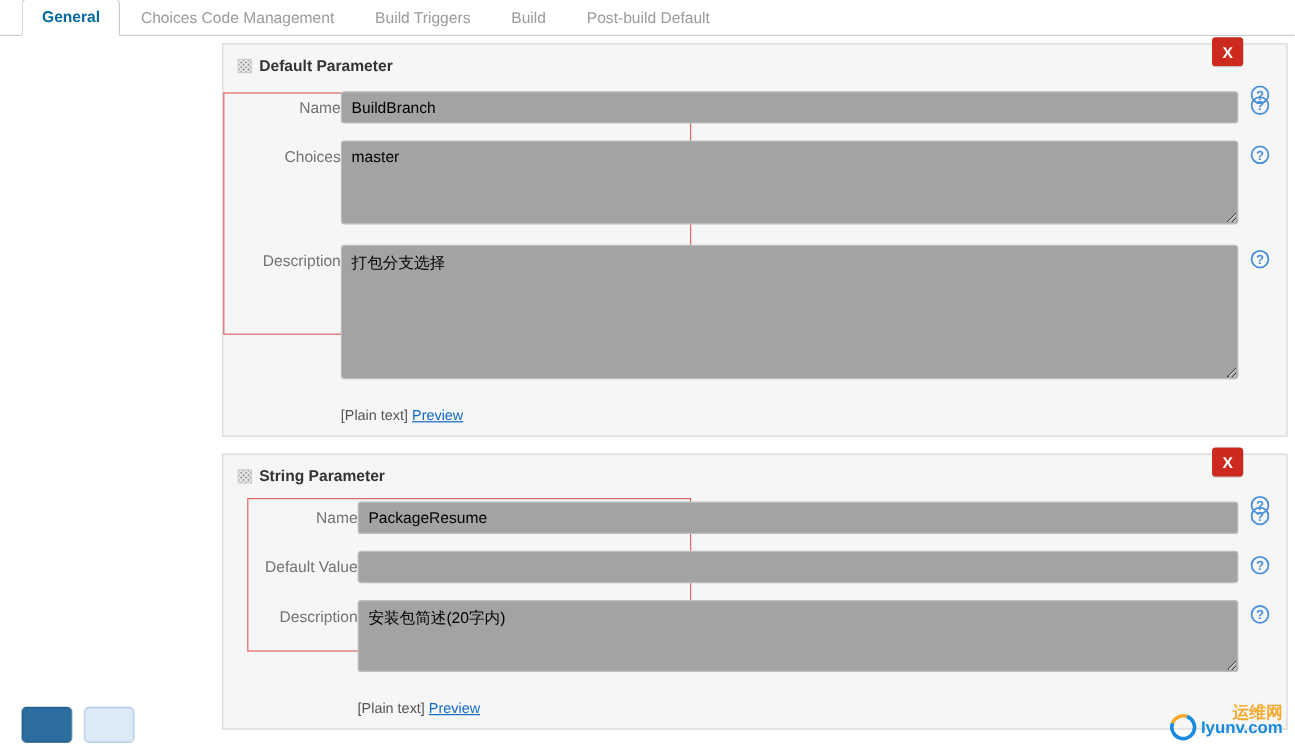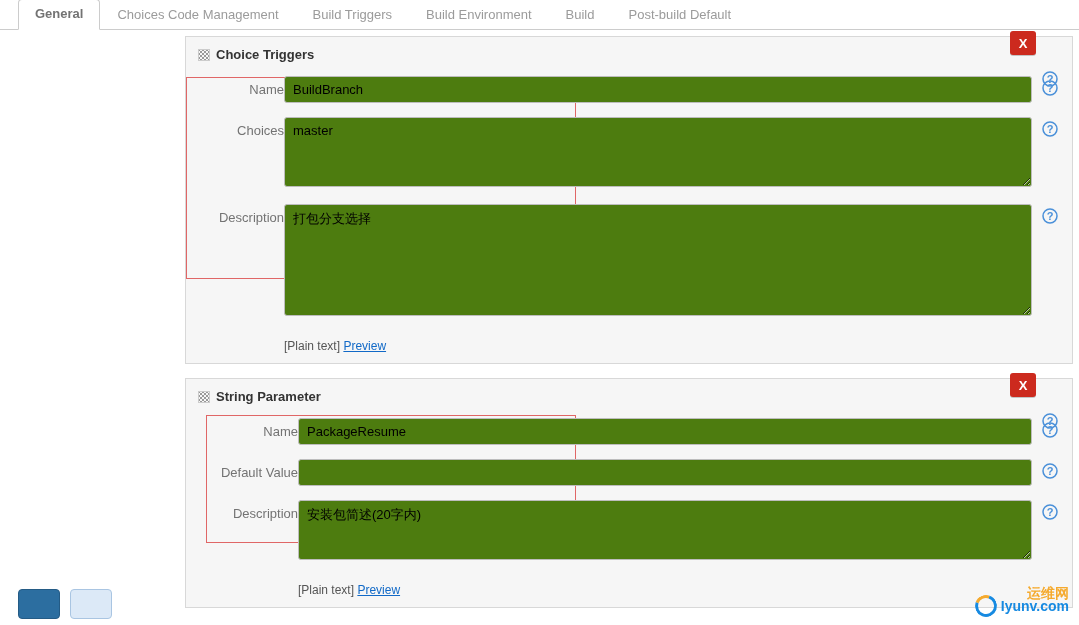--- a/index.html
+++ b/index.html
@@ -23,21 +23,21 @@
     padding: 6px 16px 8px 16px;
     color: #9b9b9b;
     cursor: pointer;
     font-size: 13px;
     border: 1px solid transparent;
     border-bottom: none;
     position: relative;
     top: 1px;
   }
   .tab.active {
-    color: #737373;
+    color: #0369a1;
     font-weight: bold;
     border: 1px solid #ccc;
     border-bottom: 1px solid #fff;
     border-radius: 4px 4px 0 0;
     background: #fff;
   }
   .content {
     display: flex;
   }
   .left-spacer { width: 185px; flex: none; }
@@ -118,21 +118,21 @@
     right: 14px;
     top: 34px;
   }
   input[type=text].field, textarea.field {
     width: 100%;
     border: 1px solid #bdbdbd;
     border-radius: 3px;
     padding: 5px 8px;
     font-family: inherit;
     font-size: 13px;
-    background: #4d7c0f;
+    background: #a3a3a3;
     resize: both;
   }
   textarea.field.choices { height: 70px; resize: both; }
   textarea.field.desc { height: 112px; }
   textarea.field.desc2 { height: 60px; }
   .format-line {
     font-size: 12px;
     color: #555;
     margin-top: 20px;
     margin-left: 86px;
@@ -198,41 +198,40 @@
     color: #f5a623;
   }
 </style>
 </head>
 <body>
 
 <div class="tabs">
   <div class="tab active">General</div>
   <div class="tab">Choices Code Management</div>
   <div class="tab">Build Triggers</div>
-  <div class="tab">Build Environment</div>
   <div class="tab">Build</div>
   <div class="tab">Post-build Default</div>
 </div>
 
 <div class="content">
   <div class="left-spacer"></div>
   <div class="main">
 
     <div class="param-block" style="position:relative;">
       <button class="delete-btn">X</button>
       <span class="help-icon block-help">
         <svg viewBox="0 0 16 16">
             <circle cx="8" cy="8" r="7" fill="none" stroke="#4a90d9" stroke-width="1.5"></circle>
             <text x="8" y="12" text-anchor="middle" font-size="11" fill="#4a90d9" font-weight="bold">?</text>
           </svg>
       </span>
 
       <div class="param-header">
         <span class="drag-icon"></span>
-        <span>Choice Triggers</span>
+        <span>Default Parameter</span>
       </div>
 
       <div class="red-box-1" style="left:0px; top:40px; width:390px; height:202px;"></div>
 
       <div class="row">
         <div class="row-label">Name</div>
         <div class="row-control">
           <input type="text" class="field" value="BuildBranch" style="">
         </div>
         <span class="help-icon">

